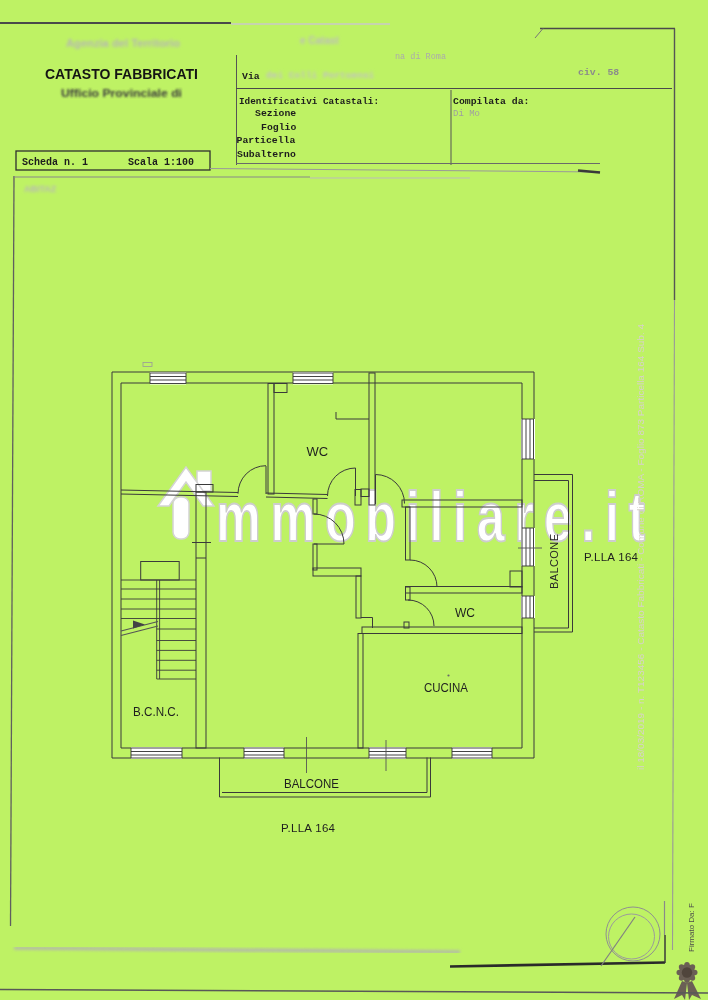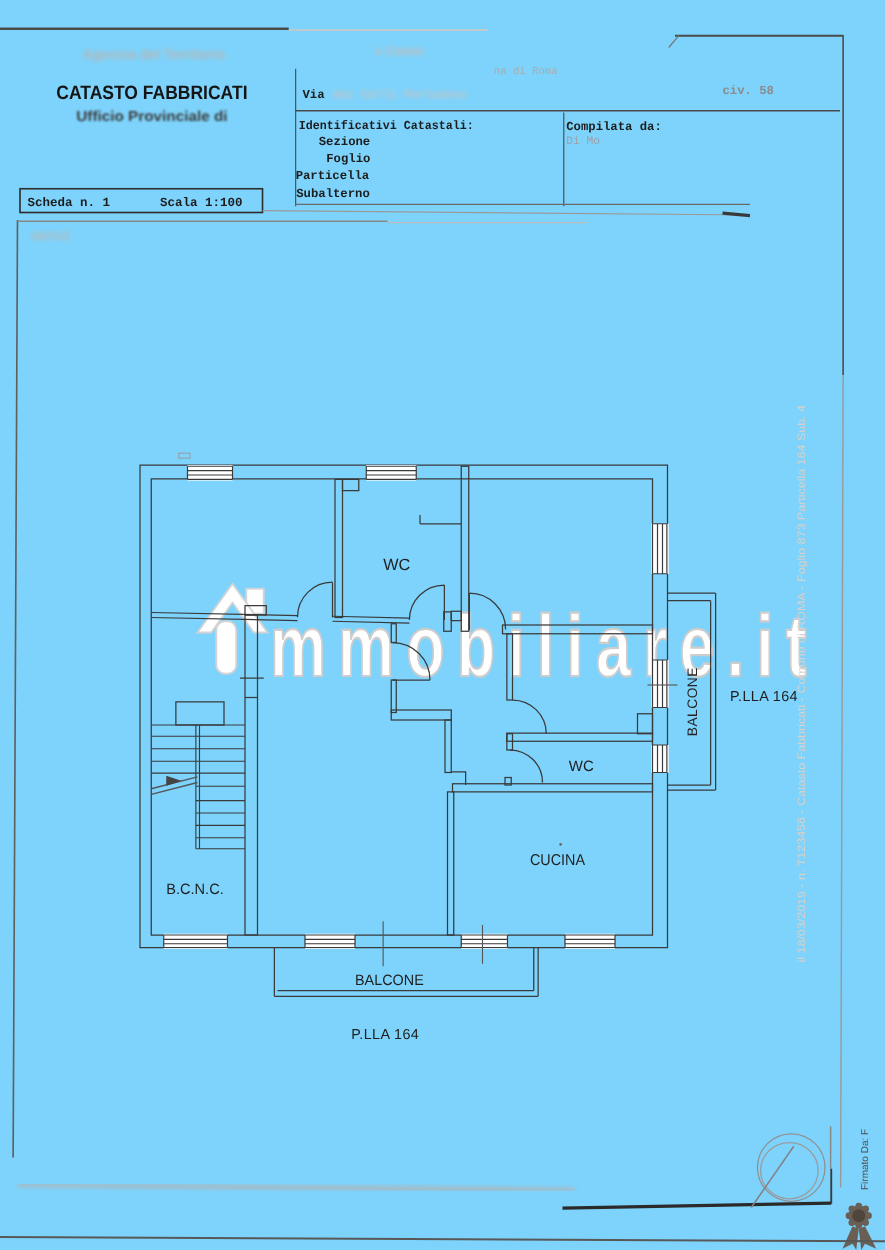--- a/index.html
+++ b/index.html
@@ -1,16 +1,16 @@
 <!DOCTYPE html>
 <html><head>
 <meta charset="utf-8">
 <style>
   html,body{margin:0;padding:0;background:#ffffff;}
-  #page{width:708px;height:1000px;position:relative;background:#7dd3fc;overflow:hidden;
+  #page{width:708px;height:1000px;position:relative;background:#bef264;overflow:hidden;
         font-family:"Liberation Sans", sans-serif;}
   svg text{white-space:pre;}
 </style>
 </head>
 <body>
 <div id="page">
 <svg width="708" height="1000" viewBox="0 0 708 1000" xmlns="http://www.w3.org/2000/svg">
 <defs>
   <filter id="b1" x="-20%" y="-20%" width="140%" height="140%">
           <feGaussianBlur stdDeviation="0.9"></feGaussianBlur>

